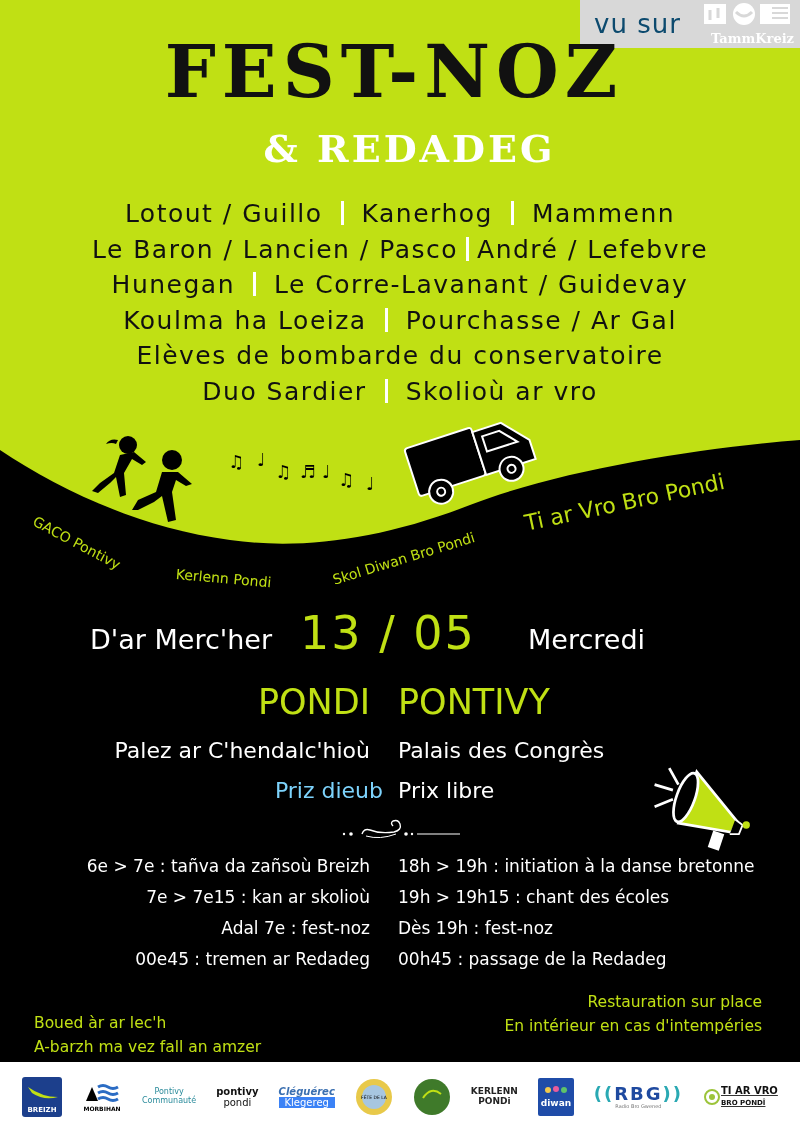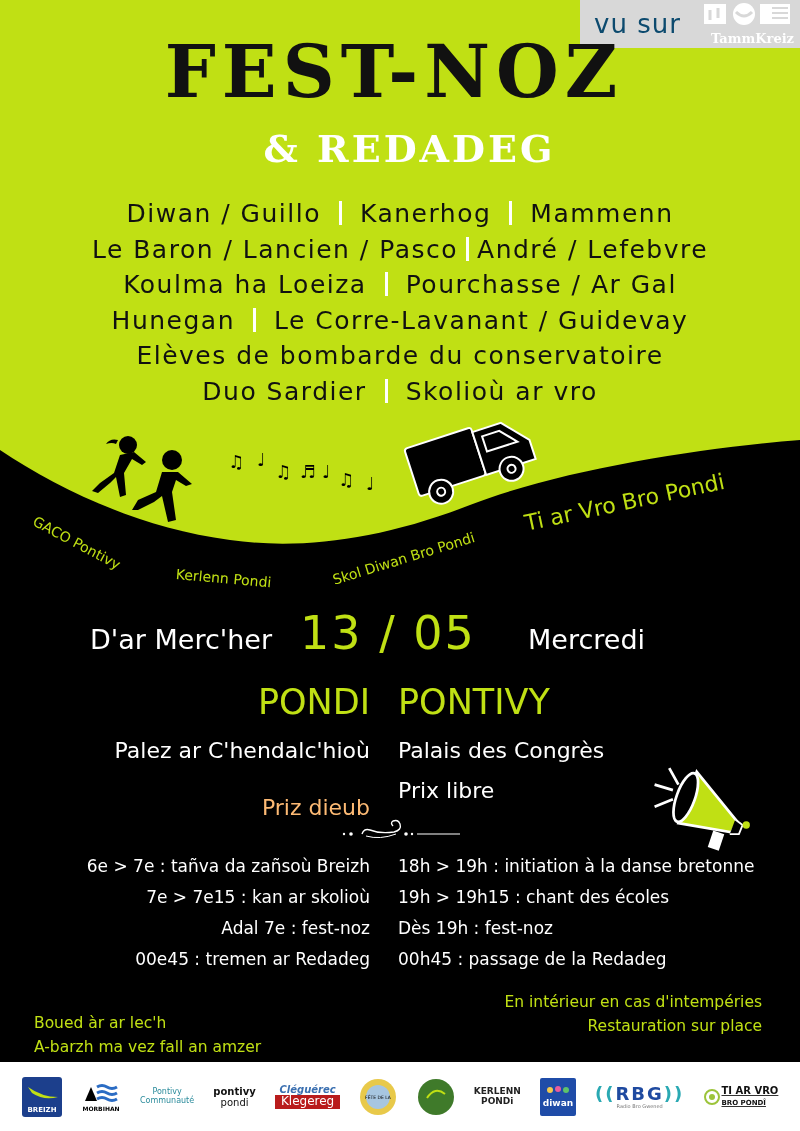--- a/index.html
+++ b/index.html
@@ -19,21 +19,21 @@
   .sep.tight { margin:0 8px; }
   .curve-label { position:absolute; color:#c0e014; font-family:"DejaVu Sans", sans-serif; white-space:nowrap; transform-origin:left center; }
   .date-row { position:absolute; top:606px; left:0; width:800px; height:70px; }
   .date-left { position:absolute; right:528px; top:18px; color:#fff; font-size:27px; }
   .date-num { position:absolute; left:300px; top:0; color:#c0e014; font-size:46px; font-weight:normal; letter-spacing:2px; }
   .date-right { position:absolute; left:528px; top:18px; color:#fff; font-size:27px; }
   .city-l { position:absolute; right:430px; top:682px; color:#c0e014; font-size:35px; }
   .city-r { position:absolute; left:398px; top:682px; color:#c0e014; font-size:35px; }
   .venue-l { position:absolute; right:430px; top:738px; color:#fff; font-size:22px; }
   .venue-r { position:absolute; left:398px; top:738px; color:#fff; font-size:22px; }
-  .price-l { position:absolute; right:430px; top:778px; color:#fdba74; font-size:22px;margin-top:17px; }
+  .price-l { position:absolute; right:417px; top:778px; color:#7dd3fc; font-size:22px; }
   .price-r { position:absolute; left:398px; top:778px; color:#fff; font-size:22px; }
   .ornament { position:absolute; left:340px; top:812px; width:120px; height:30px; }
   .megaphone { position:absolute; left:645px; top:748px; width:120px; height:110px; }
   .sched-l { position:absolute; right:430px; top:855px; text-align:right; }
   .sched-r { position:absolute; left:398px; top:855px; text-align:left; }
   .sched-l div, .sched-r div { color:#fff; font-size:17px; height:31px; line-height:22px; white-space:nowrap; }
   .info-l { position:absolute; left:34px; top:992px;margin-top:21px; }
   .info-r { position:absolute; right:38px; top:992px; text-align:right; }
   .info-l div, .info-r div { color:#c0e014; font-size:15.5px; height:24px; line-height:20px; white-space:nowrap; }
   .footer { position:absolute; left:0; top:1062px; width:800px; height:69px; background:#fff; display:flex; align-items:center; justify-content:space-around; padding:0 12px; }
@@ -60,30 +60,30 @@
       <path d="M76 6 h16 M76 11 h16 M76 16 h16" stroke="#d8d8d8" stroke-width="2"></path>
     </svg>
     <span class="tk-label">TammKreiz</span>
   </div>
 
   <div class="title">FEST-NOZ</div>
   <div class="subtitle">&amp; REDADEG</div>
 
   <div class="lineup">
     <div class="row">
-      <span>Diwan / Guillo</span><span class="sep"></span><span>Kanerhog</span><span class="sep"></span><span>Mammenn</span>
+      <span>Lotout / Guillo</span><span class="sep"></span><span>Kanerhog</span><span class="sep"></span><span>Mammenn</span>
     </div>
     <div class="row">
       <span>Le Baron / Lancien / Pasco</span><span class="sep tight"></span><span>André / Lefebvre</span>
     </div>
     <div class="row">
+      <span>Hunegan</span><span class="sep"></span><span>Le Corre-Lavanant / Guidevay</span>
+    </div>
+    <div class="row">
       <span>Koulma ha Loeiza</span><span class="sep"></span><span>Pourchasse / Ar Gal</span>
-    </div>
-    <div class="row">
-      <span>Hunegan</span><span class="sep"></span><span>Le Corre-Lavanant / Guidevay</span>
     </div>
     <div class="row">
       <span>Elèves de bombarde du conservatoire</span>
     </div>
     <div class="row">
       <span>Duo Sardier</span><span class="sep"></span><span>Skolioù ar vro</span>
     </div>
   </div>
 
   <svg style="position:absolute;left:0;top:420px" width="800" height="130" viewBox="0 420 800 130">
@@ -162,22 +162,22 @@
     <div>19h &gt; 19h15 : chant des écoles</div>
     <div>Dès 19h : fest-noz</div>
     <div>00h45 : passage de la Redadeg</div>
   </div>
 
   <div class="info-l">
     <div>Boued àr ar lec'h</div>
     <div>A-barzh ma vez fall an amzer</div>
   </div>
   <div class="info-r">
+    <div>Restauration sur place</div>
     <div>En intérieur en cas d'intempéries</div>
-    <div>Restauration sur place</div>
   </div>
 
   <div class="footer">
     <div class="logo">
       <svg width="40" height="40" viewBox="0 0 40 40">
           <rect width="40" height="40" rx="3" fill="#1c3f8c"></rect>
           <path d="M6 10 q14 10 30 10 q-14 4 -26 -4z" fill="#c0e014"></path>
           <text x="20" y="35" fill="#fff" font-size="7" font-weight="bold" text-anchor="middle" font-family="DejaVu Sans, sans-serif">BREIZH</text>
         </svg>
     </div>
@@ -190,21 +190,21 @@
     </div>
     <div class="logo">
         <span class="t" style="color:#2a8b9b;font-size:8px;">Pontivy<br>Communauté</span>
       </div>
     <div class="logo">
         <span class="t" style="font-size:10px;font-weight:bold;color:#111;">pontivy</span>
         <span class="t" style="font-size:10px;color:#111;">pondi</span>
       </div>
     <div class="logo">
         <span class="t" style="font-size:10px;font-style:italic;font-weight:bold;color:#3a6fb0;">Cléguérec</span>
-        <span class="t" style="font-size:12px;color:#fff;background:#b91c1c;padding:0 6px;">Klegereg</span>
+        <span class="t" style="font-size:10px;color:#fff;background:#3b82f6;padding:0 6px;">Klegereg</span>
       </div>
     <div class="logo">
       <svg width="38" height="38" viewBox="0 0 38 38">
           <circle cx="19" cy="19" r="18" fill="#e8c94a"></circle>
           <circle cx="19" cy="19" r="12" fill="#a7c6e0"></circle>
           <text x="19" y="21" font-size="4.5" text-anchor="middle" font-family="DejaVu Sans, sans-serif">FÊTE DE LA</text>
         </svg>
     </div>
     <div class="logo">
       <svg width="38" height="38" viewBox="0 0 38 38">

